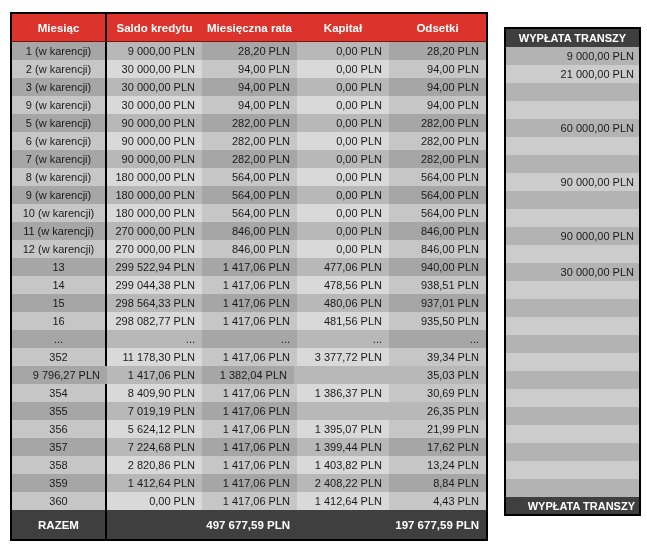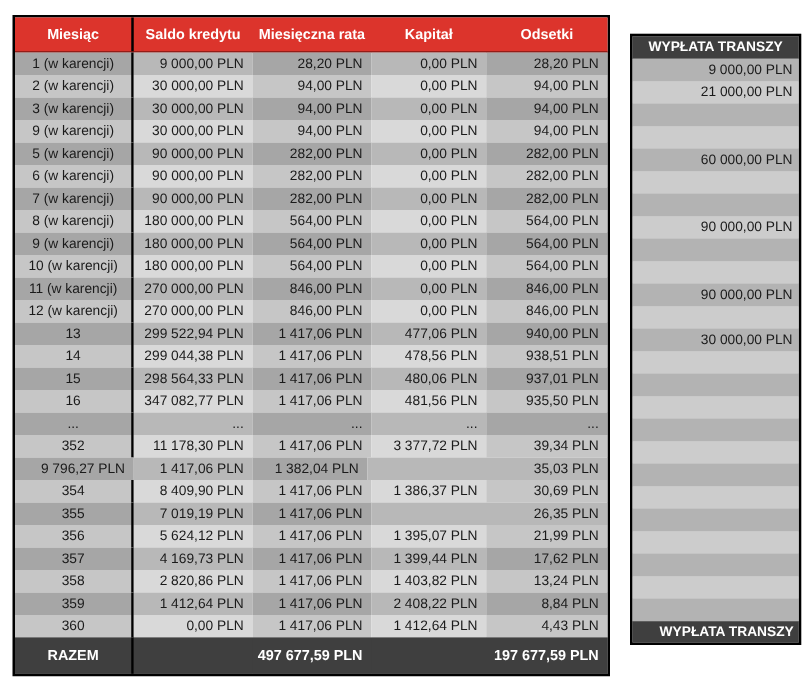--- a/index.html
+++ b/index.html
@@ -235,21 +235,21 @@
         </div>
         <div class="row">
           <div class="cell month c0">15</div>
           <div class="cell num c1">298 564,33 PLN</div>
           <div class="cell num c2">1 417,06 PLN</div>
           <div class="cell num c3">480,06 PLN</div>
           <div class="cell num c4">937,01 PLN</div>
         </div>
         <div class="row">
           <div class="cell month c0">16</div>
-          <div class="cell num c1">347 082,77 PLN</div>
+          <div class="cell num c1">298 082,77 PLN</div>
           <div class="cell num c2">1 417,06 PLN</div>
           <div class="cell num c3">481,56 PLN</div>
           <div class="cell num c4">935,50 PLN</div>
         </div>
         <div class="row">
           <div class="cell month c0">...</div>
           <div class="cell num c1">...</div>
           <div class="cell num c2">...</div>
           <div class="cell num c3">...</div>
           <div class="cell num c4">...</div>
@@ -282,21 +282,21 @@
         </div>
         <div class="row">
           <div class="cell month c0">356</div>
           <div class="cell num c1">5 624,12 PLN</div>
           <div class="cell num c2">1 417,06 PLN</div>
           <div class="cell num c3">1 395,07 PLN</div>
           <div class="cell num c4">21,99 PLN</div>
         </div>
         <div class="row">
           <div class="cell month c0">357</div>
-          <div class="cell num c1">4 169,73 PLN</div>
+          <div class="cell num c1">7 224,68 PLN</div>
           <div class="cell num c2">1 417,06 PLN</div>
           <div class="cell num c3">1 399,44 PLN</div>
           <div class="cell num c4">17,62 PLN</div>
         </div>
         <div class="row">
           <div class="cell month c0">358</div>
           <div class="cell num c1">2 820,86 PLN</div>
           <div class="cell num c2">1 417,06 PLN</div>
           <div class="cell num c3">1 403,82 PLN</div>
           <div class="cell num c4">13,24 PLN</div>

